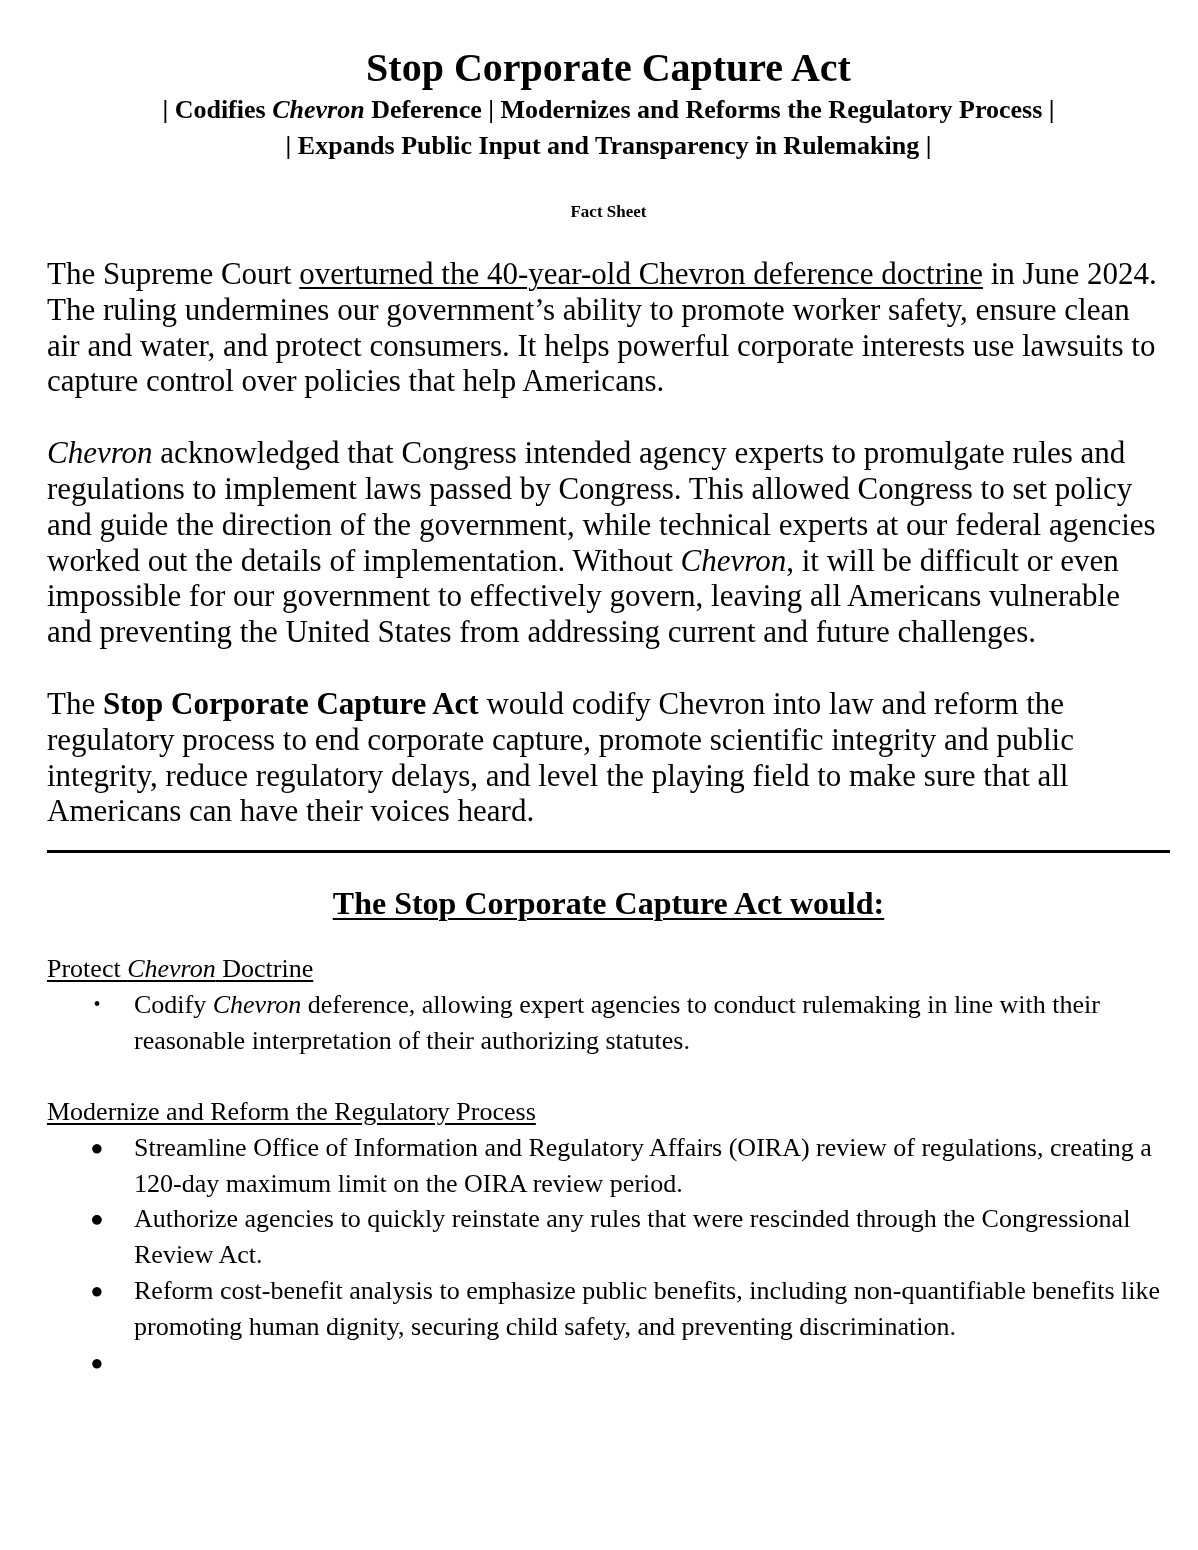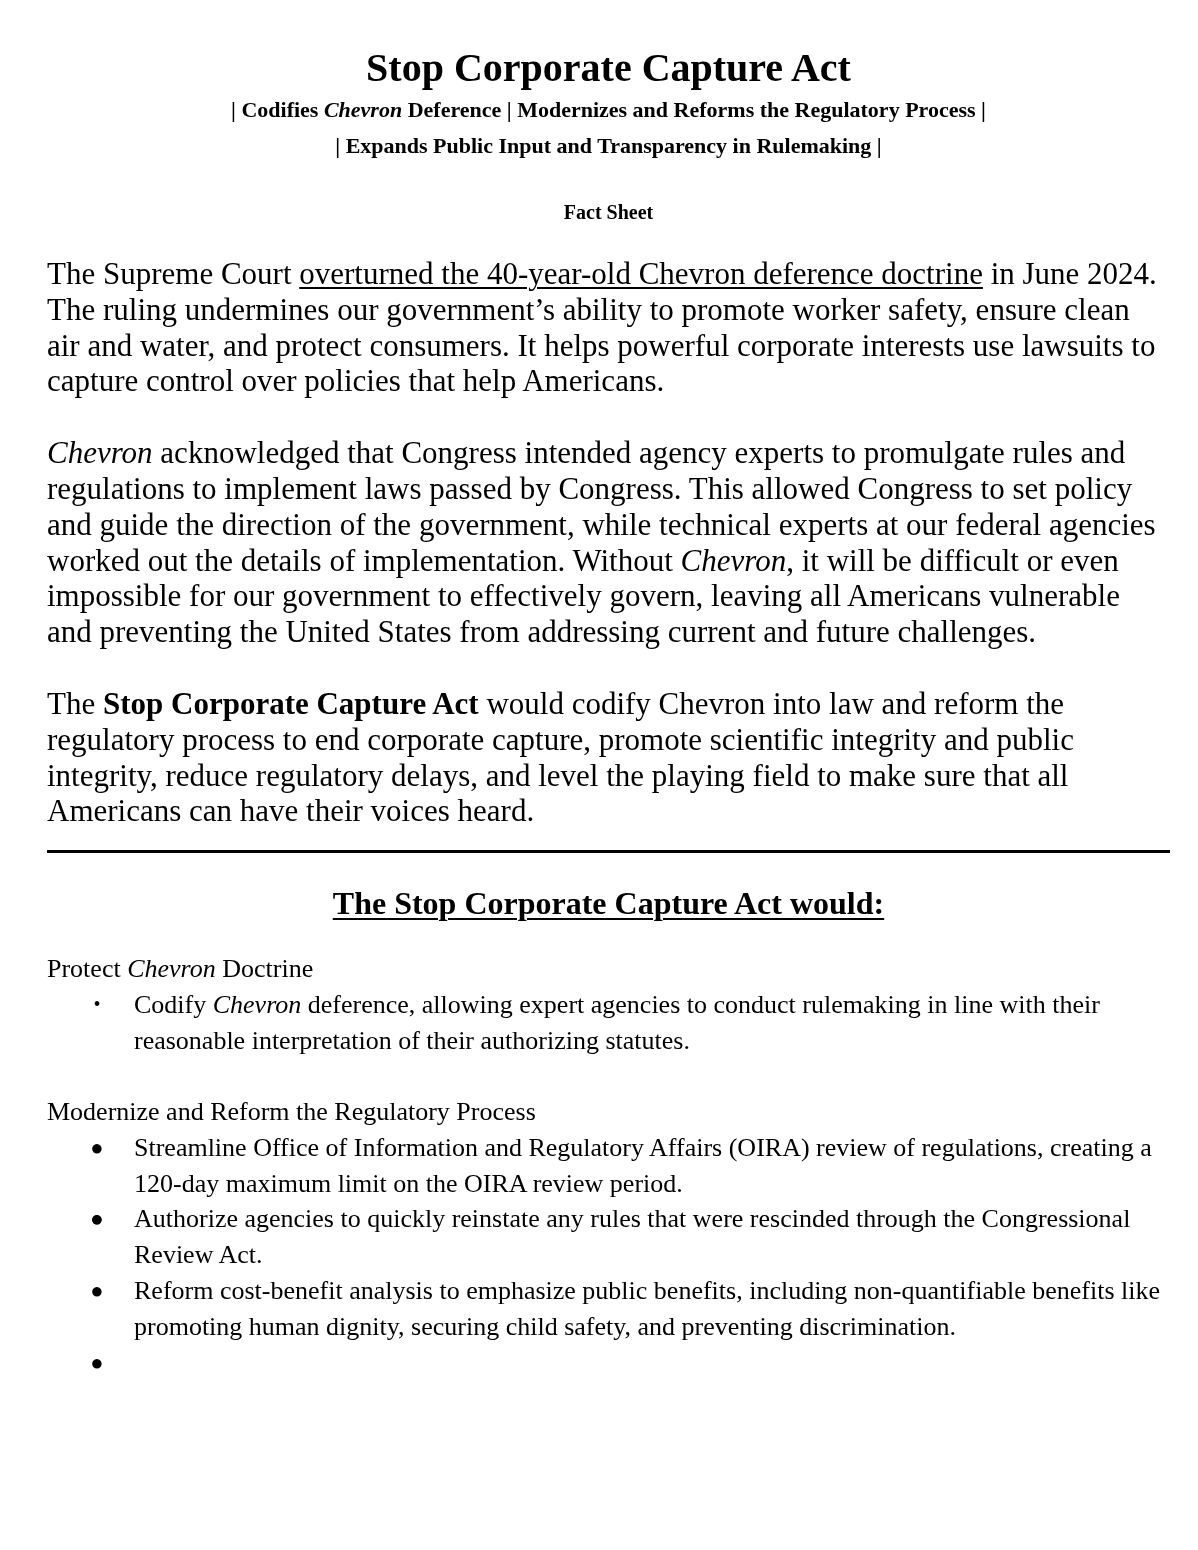--- a/index.html
+++ b/index.html
@@ -25,28 +25,28 @@
       text-align: center;
       font-weight: bold;
       font-size: 40px;
       line-height: 48px;
       margin: 0;
       padding-top: 36px;
     }
     .subtitle {
       text-align: center;
       font-weight: bold;
-      font-size: 22px;
+      font-size: 26px;
       line-height: 36px;
       margin: 0;
     }
     .fact-sheet {
       text-align: center;
       font-weight: bold;
-      font-size: 20px;
+      font-size: 17px;
       line-height: 36px;
       margin: 0;
       padding-top: 30px;
     }
     p.body {
       font-size: 31px;
       line-height: 35.8px;
       margin: 0;
     }
     .p1 { margin-top: 26px !important; }
@@ -81,20 +81,21 @@
     }
     .group {
       position: absolute;
       left: 47px;
       width: 1123px;
     }
     .group-title {
       font-size: 26px;
       line-height: 35.8px;
       margin: 0;
+      text-decoration: underline;
       text-underline-offset: 3px;
       text-decoration-thickness: 1.5px;
     }
     ul.bullets {
       list-style: none;
       margin: 0;
       padding: 0;
     }
     ul.bullets li {
       position: relative;

